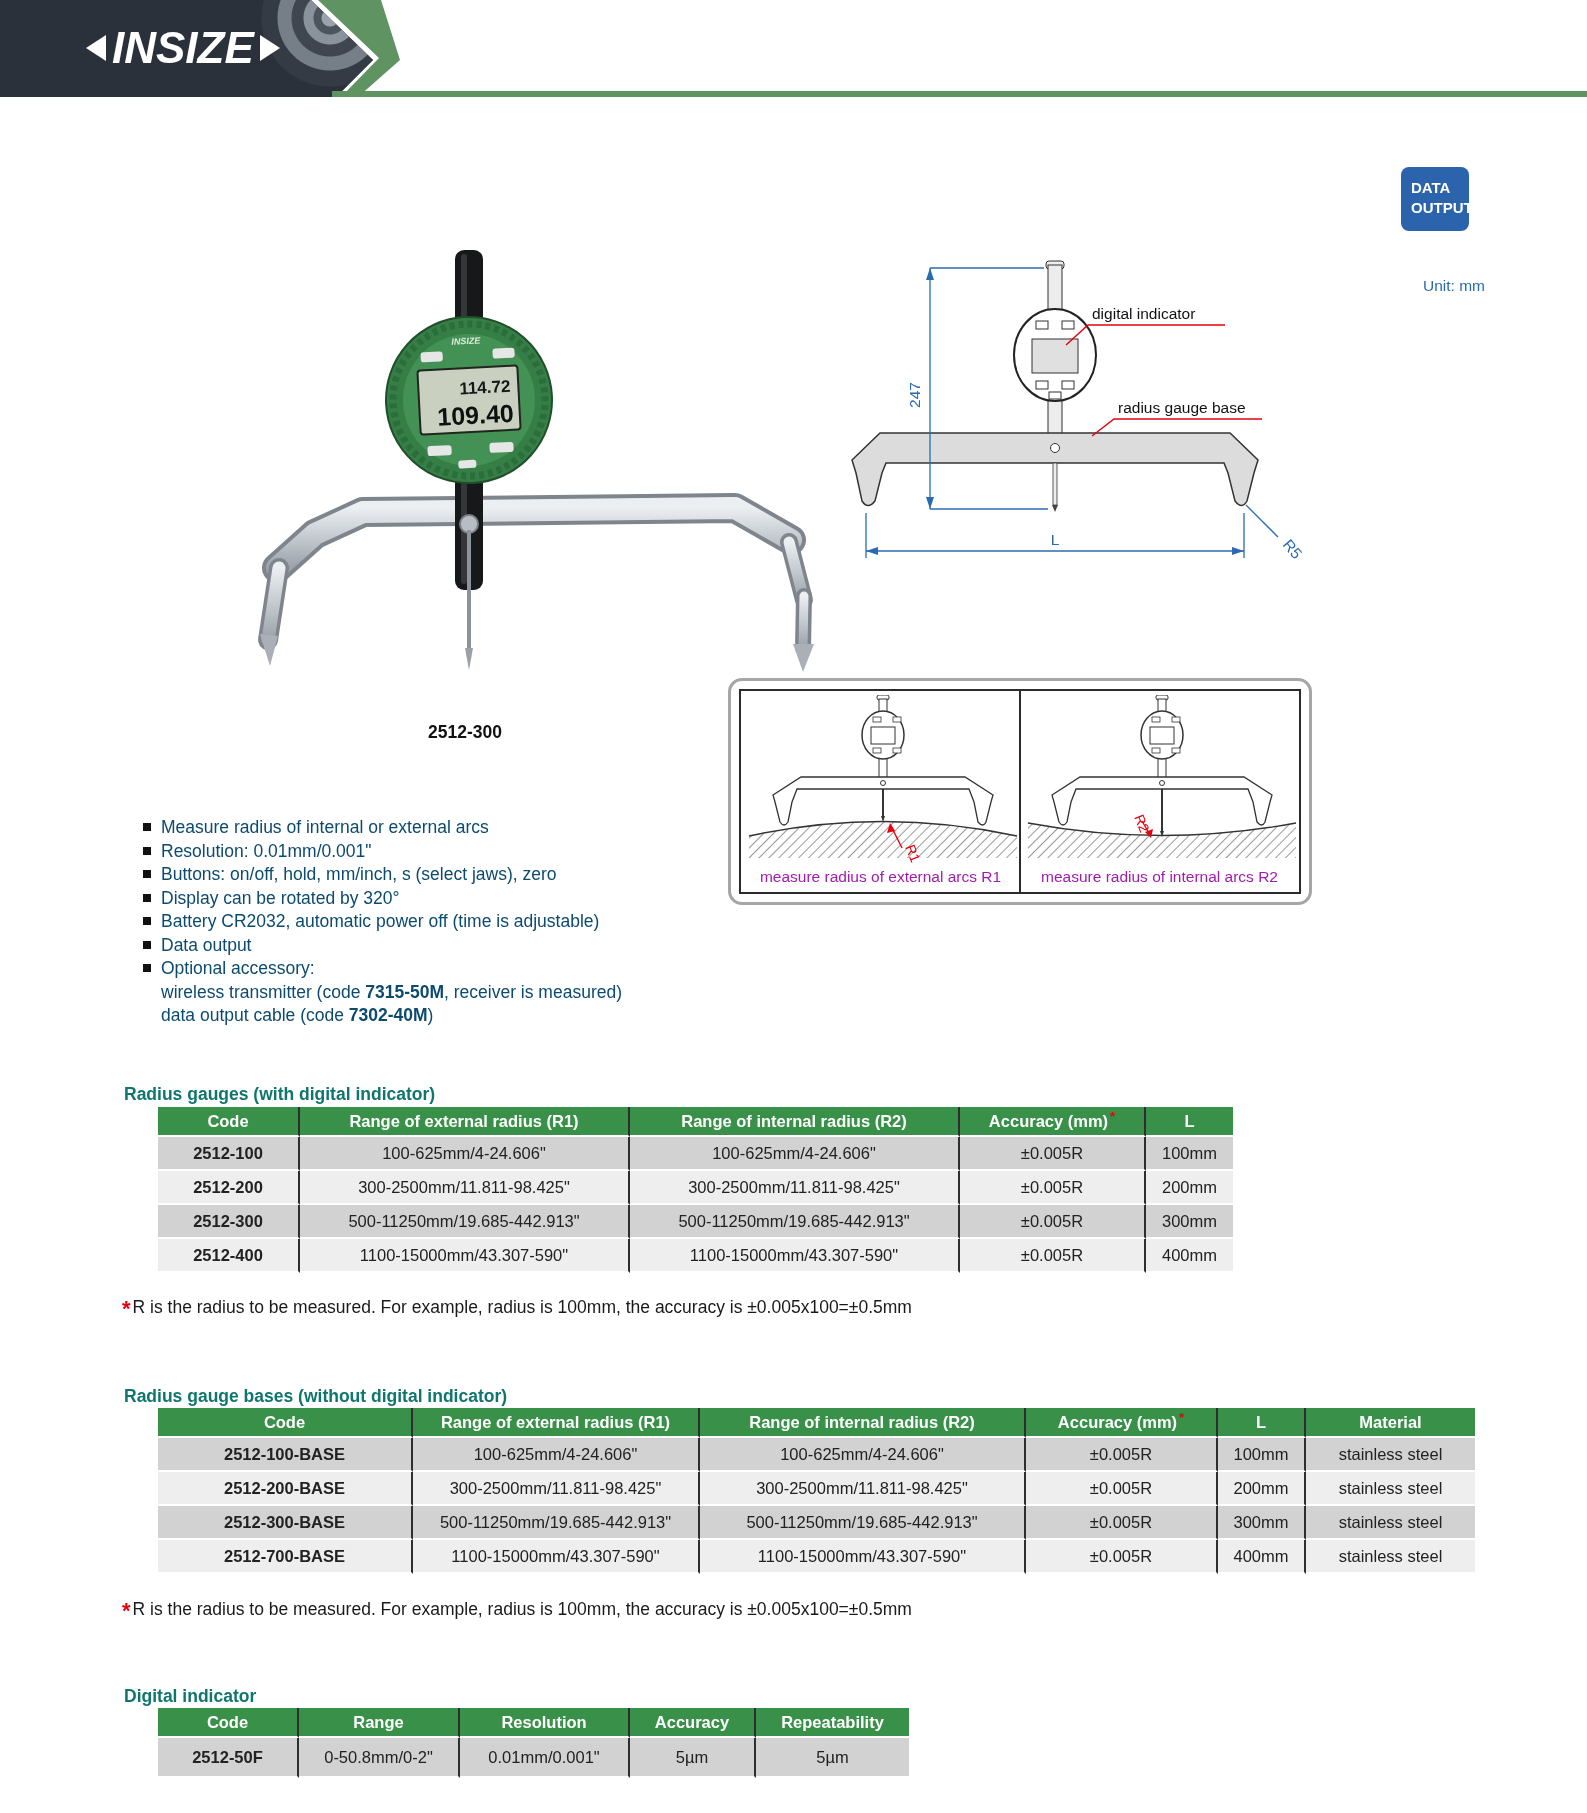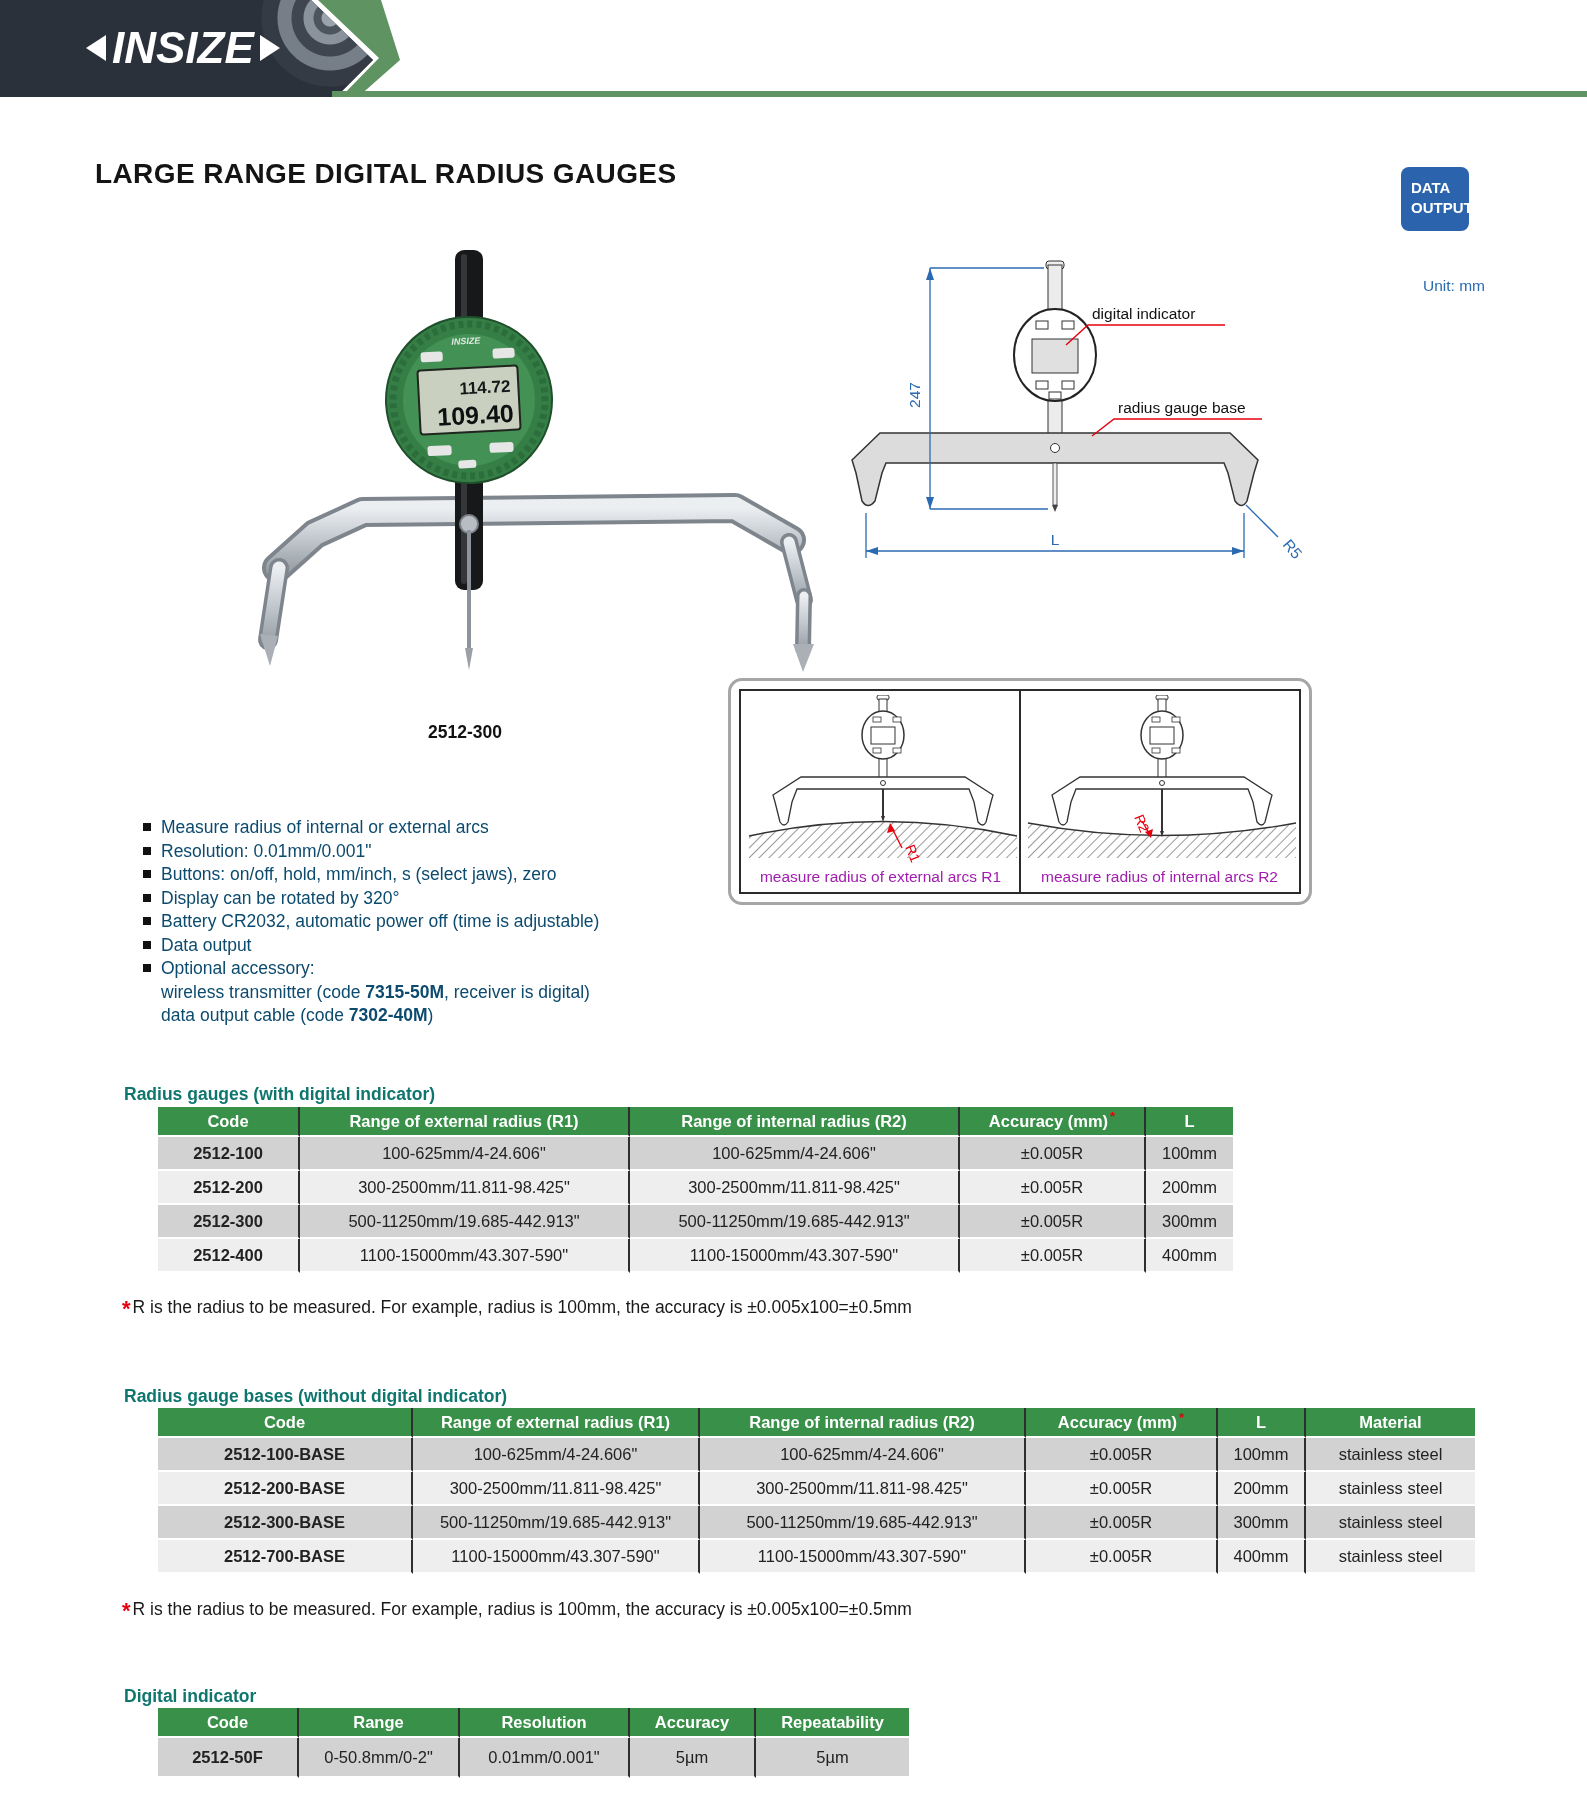--- a/index.html
+++ b/index.html
@@ -78,21 +78,20 @@
 
   <div class="photo"></div>
   <div class="chev"></div>
   <div class="green-line"></div>
   <div class="logo">
     <span class="tri-l"></span>
     <span class="logo-text">INSIZE</span>
     <span class="tri-r"></span>
   </div>
 
-  <div class="title">LARGE RANGE DIGITAL RADIUS GAUGES</div>
 
   <div class="badge">
     <div>DATA</div>
     <div>OUTPUT</div>
   </div>
 
   <svg class="product-svg" width="600" height="480" viewBox="0 0 600 480">
     <defs>
       <linearGradient id="steel" x1="0" y1="0" x2="0" y2="1">
         <stop offset="0" stop-color="#eceff2"></stop>
@@ -178,21 +177,21 @@
   </svg>
 
   <div class="features">
     <div class="feat"><span class="sq"></span><span>Measure radius of internal or external arcs</span></div>
     <div class="feat"><span class="sq"></span><span>Resolution: 0.01mm/0.001"</span></div>
     <div class="feat"><span class="sq"></span><span>Buttons: on/off, hold, mm/inch, s (select jaws), zero</span></div>
     <div class="feat"><span class="sq"></span><span>Display can be rotated by 320°</span></div>
     <div class="feat"><span class="sq"></span><span>Battery CR2032, automatic power off (time is adjustable)</span></div>
     <div class="feat"><span class="sq"></span><span>Data output</span></div>
     <div class="feat"><span class="sq"></span><span>Optional accessory:</span></div>
-    <div class="feat cont"><span>wireless transmitter (code </span><b>7315-50M</b><span>, receiver is digital)</span></div>
+    <div class="feat cont"><span>wireless transmitter (code </span><b>7315-50M</b><span>, receiver is measured)</span></div>
     <div class="feat cont"><span>data output cable (code </span><b>7302-40M</b><span>)</span></div>
   </div>
 
   <div class="usage-box">
     <div class="usage-inner">
       <div class="usage-divider"></div>
       <svg class="usage-svg-l" width="280" height="170" viewBox="0 0 280 170">
         <defs>
           <pattern id="hA" width="7" height="7" patternUnits="userSpaceOnUse" patternTransform="rotate(45)">
             <line x1="0" y1="0" x2="0" y2="7" stroke="#444" stroke-width="1.1"></line>

